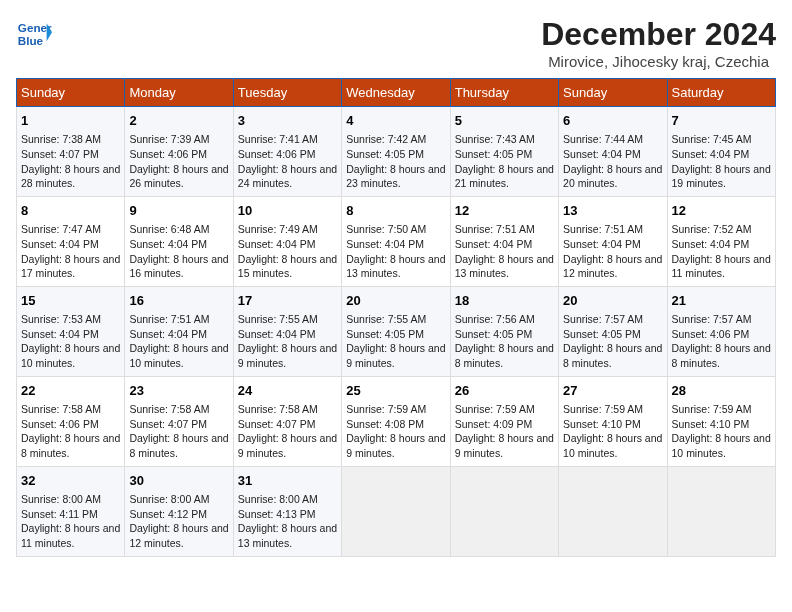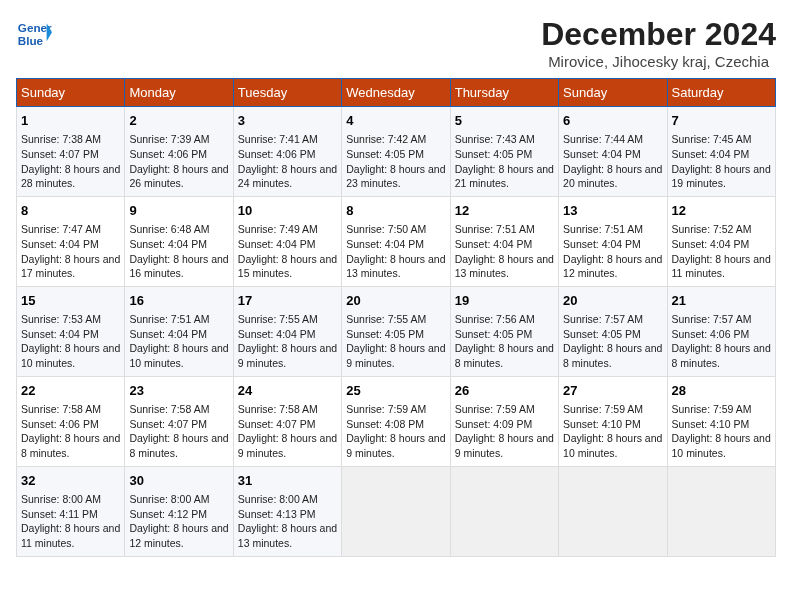--- a/index.html
+++ b/index.html
@@ -213,21 +213,21 @@
         <div class="day-info">Sunset: 4:04 PM</div>
         <div class="day-info">Daylight: 8 hours and 9 minutes.</div>
       </td>
         <td>
         <span class="day-num">20</span>
         <div class="day-info">Sunrise: 7:55 AM</div>
         <div class="day-info">Sunset: 4:05 PM</div>
         <div class="day-info">Daylight: 8 hours and 9 minutes.</div>
       </td>
         <td>
-        <span class="day-num">19</span>
+        <span class="day-num">18</span>
         <div class="day-info">Sunrise: 7:56 AM</div>
         <div class="day-info">Sunset: 4:05 PM</div>
         <div class="day-info">Daylight: 8 hours and 8 minutes.</div>
       </td>
         <td>
         <span class="day-num">20</span>
         <div class="day-info">Sunrise: 7:57 AM</div>
         <div class="day-info">Sunset: 4:05 PM</div>
         <div class="day-info">Daylight: 8 hours and 8 minutes.</div>
       </td>

